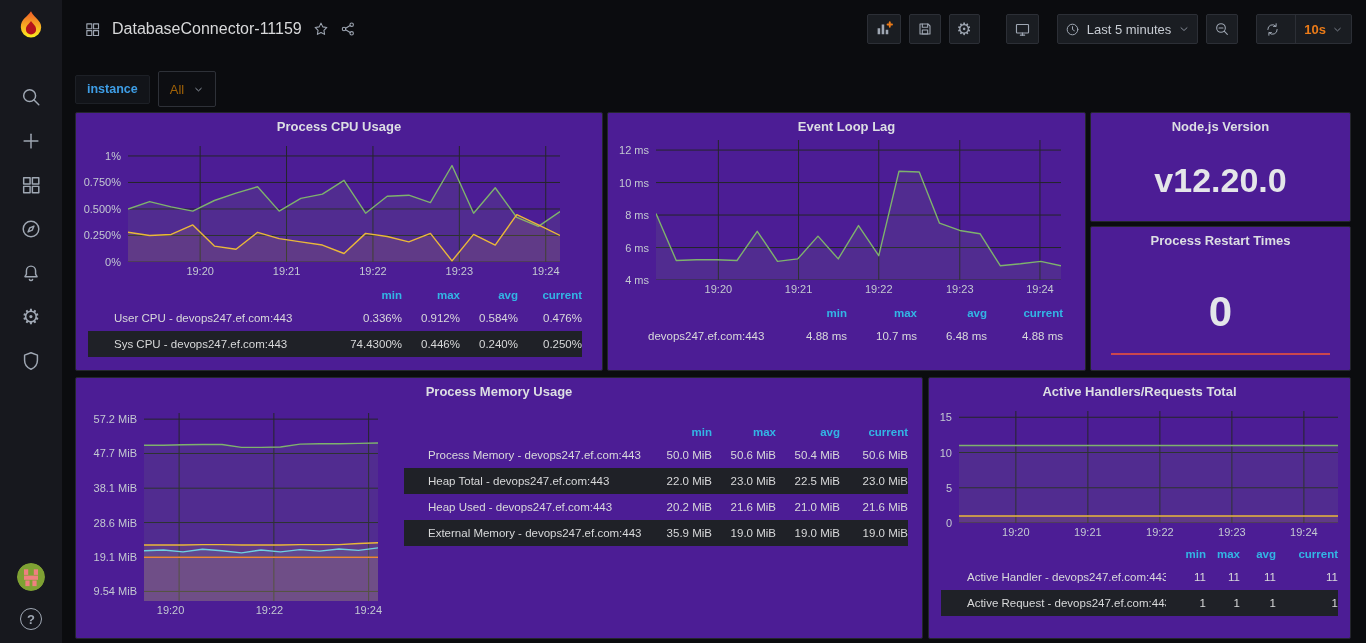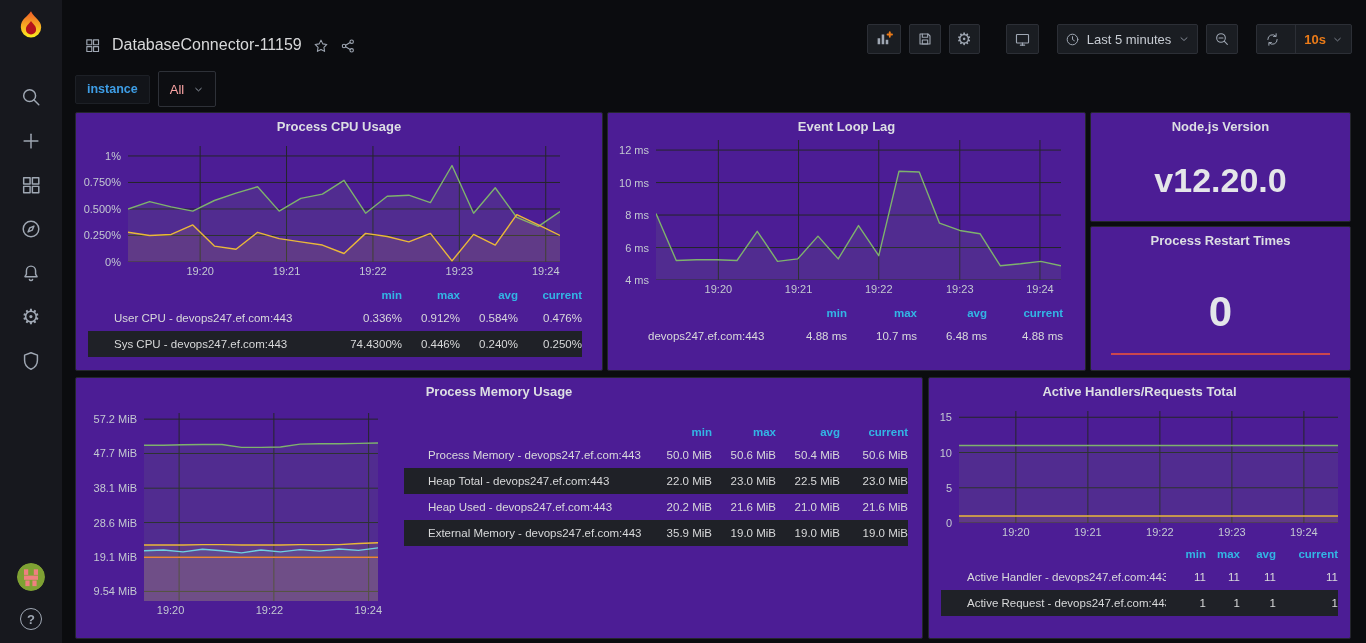--- a/index.html
+++ b/index.html
@@ -13,41 +13,41 @@
   .side-icon{width:62px;height:44px;display:flex;align-items:center;justify-content:center;
     color:#9fa7b3;cursor:pointer}
   .side-icon svg{stroke:#9fa7b3;fill:none;stroke-width:1.6;stroke-linecap:round;stroke-linejoin:round}
   .side-spacer{flex:1}
   .gear-glyph{font-family:"DejaVu Sans",sans-serif;font-size:21px;line-height:1;color:#9fa7b3}
   .help-circle{width:22px;height:22px;border:1.6px solid #9fa7b3;border-radius:50%;
     display:flex;align-items:center;justify-content:center;font-size:13px;font-weight:bold;color:#9fa7b3}
   .avatar{width:28px;height:28px;border-radius:50%;overflow:hidden;cursor:pointer;margin-bottom:8px}
 
   
-  .header{position:absolute;left:62px;top:0;right:0;height:54px;display:flex;align-items:flex-end;
+  .header{position:absolute;left:62px;top:0;right:0;height:54px;display:flex;align-items:center;
     padding:4px 14px 0 22px;gap:11px}
   .header svg{stroke:#9fa7b3;fill:none;stroke-width:1.6;stroke-linecap:round;stroke-linejoin:round}
   .dash-title{font-size:16px;font-weight:500;color:#d8d9da;cursor:pointer}
   .title-icon{display:flex;align-items:center;cursor:pointer}
   .toolbar{margin-left:auto;display:flex;align-items:center;gap:8px}
   .tbtn{height:30px;min-width:31px;padding:0 7px;background:#1a1d22;border:1px solid #2c2f36;
     border-radius:2px;display:flex;align-items:center;justify-content:center;gap:7px;
     color:#c7ccd3;font-size:13px;cursor:pointer;white-space:nowrap}
   .tbtn.group{padding:0}
   .tbtn .seg{display:flex;align-items:center;gap:6px;padding:0 8px;height:100%}
   .tbtn .seg+.seg{border-left:1px solid #2c2f36}
   .tgap{width:10px}
   .orange-text{color:#eb7b18;font-weight:bold}
 
   
   .submenu{position:absolute;left:75px;top:71px;display:flex;align-items:center;gap:8px}
   .var-label{height:29px;display:flex;align-items:center;padding:0 11px;background:#121419;
     border:1px solid #1d2026;border-radius:2px;color:#3e9de5;font-size:12.5px;font-weight:bold;cursor:default}
   .var-value{height:29px;display:flex;align-items:center;gap:9px;padding:17px 11px;background:#0d0e12;
-    border:1px solid #2e3138;border-radius:2px;color:#fca5a5;font-size:13px;cursor:pointer}
+    border:1px solid #2e3138;border-radius:2px;color:#a16207;font-size:13px;cursor:pointer}
 
   
   .panel{position:absolute;background:#4c1d95;border:1px solid #24262d;border-radius:2px;overflow:hidden}
   .panel-title{height:27px;display:flex;align-items:center;justify-content:center;
     font-size:13px;font-weight:bold;color:#dcdee3;cursor:pointer;flex:none}
 
   .chart-row{position:relative;display:flex;overflow:visible}
   .y-gutter{position:relative;flex:none}
   .ytick{position:absolute;right:7px;transform:translateY(-50%);font-size:11px;color:#c3c9d1;white-space:nowrap}
   .plot{position:relative;flex:1}

